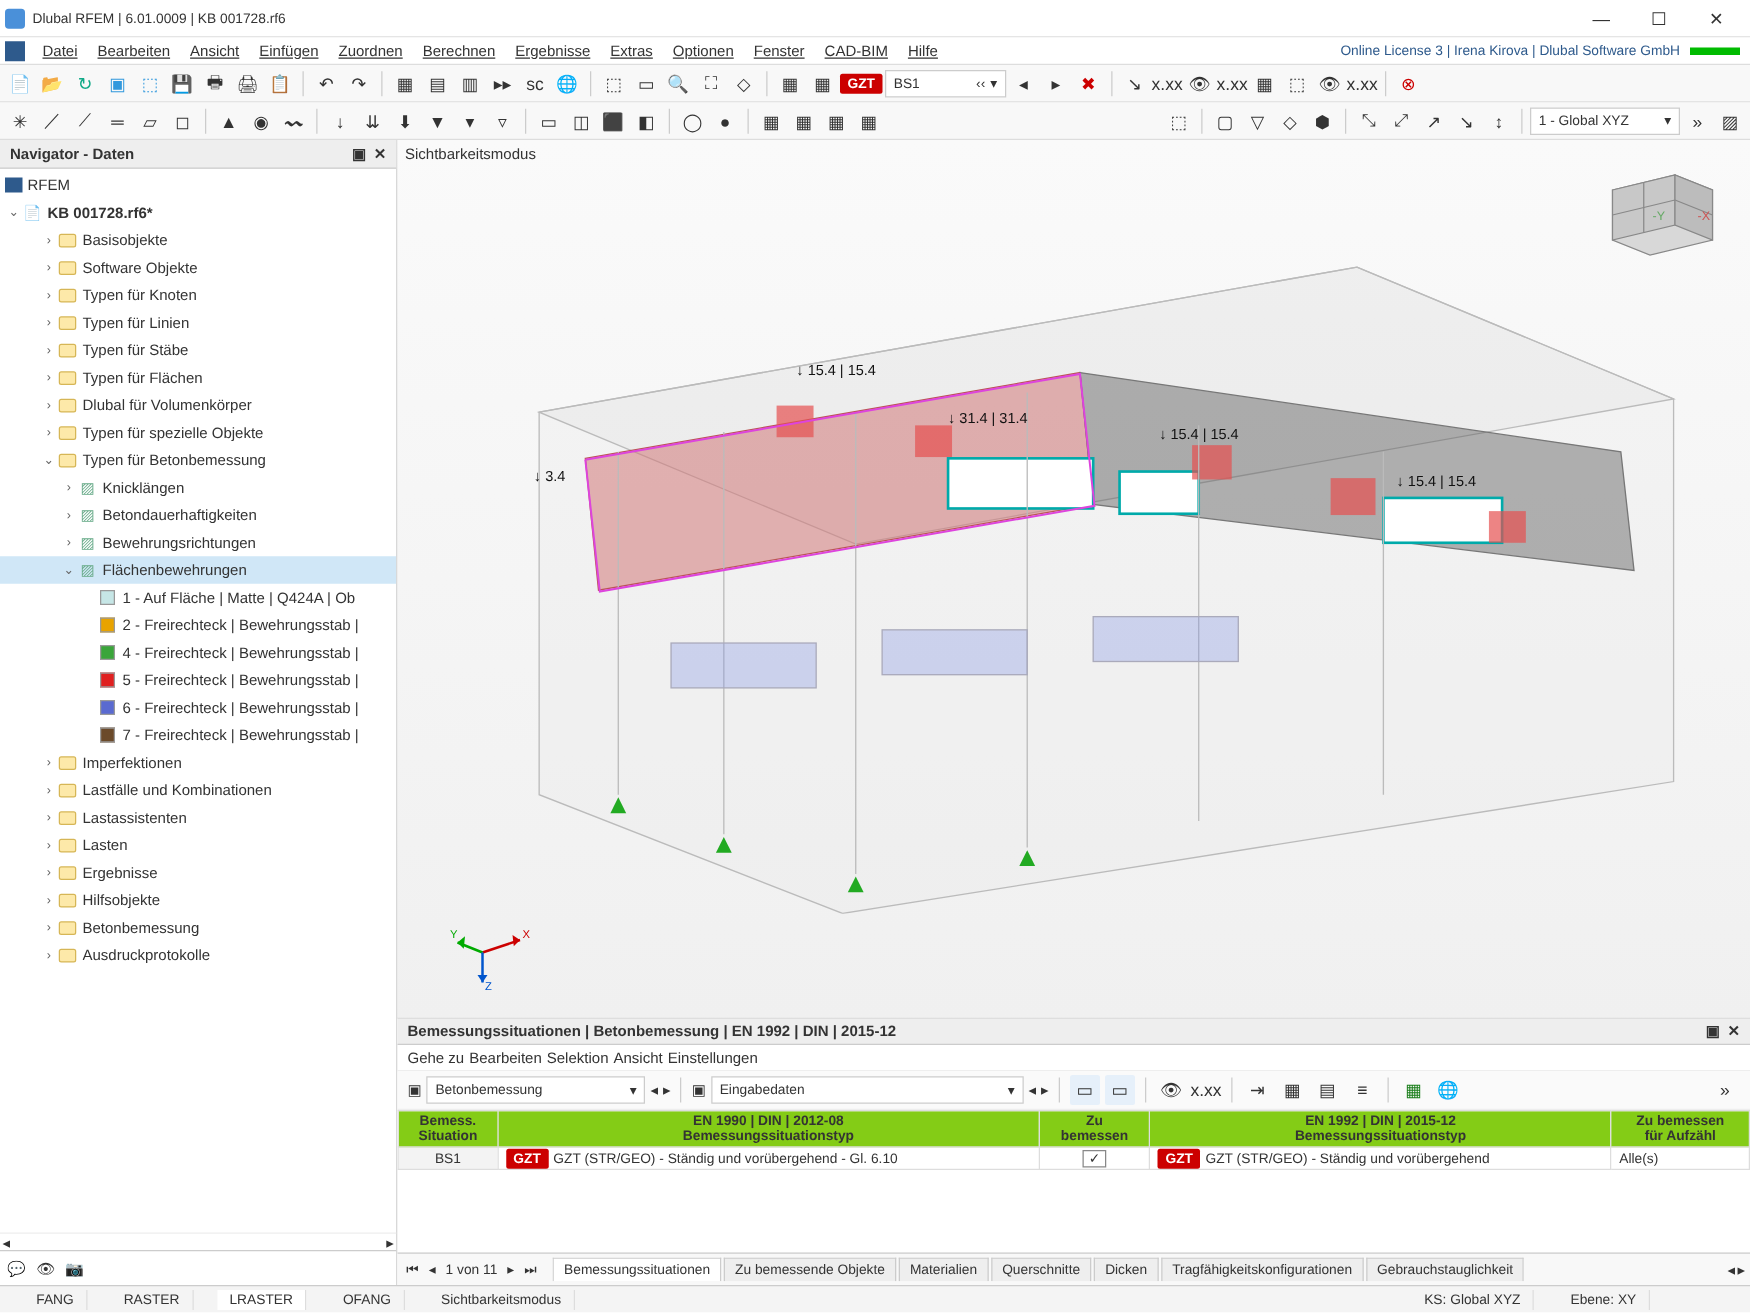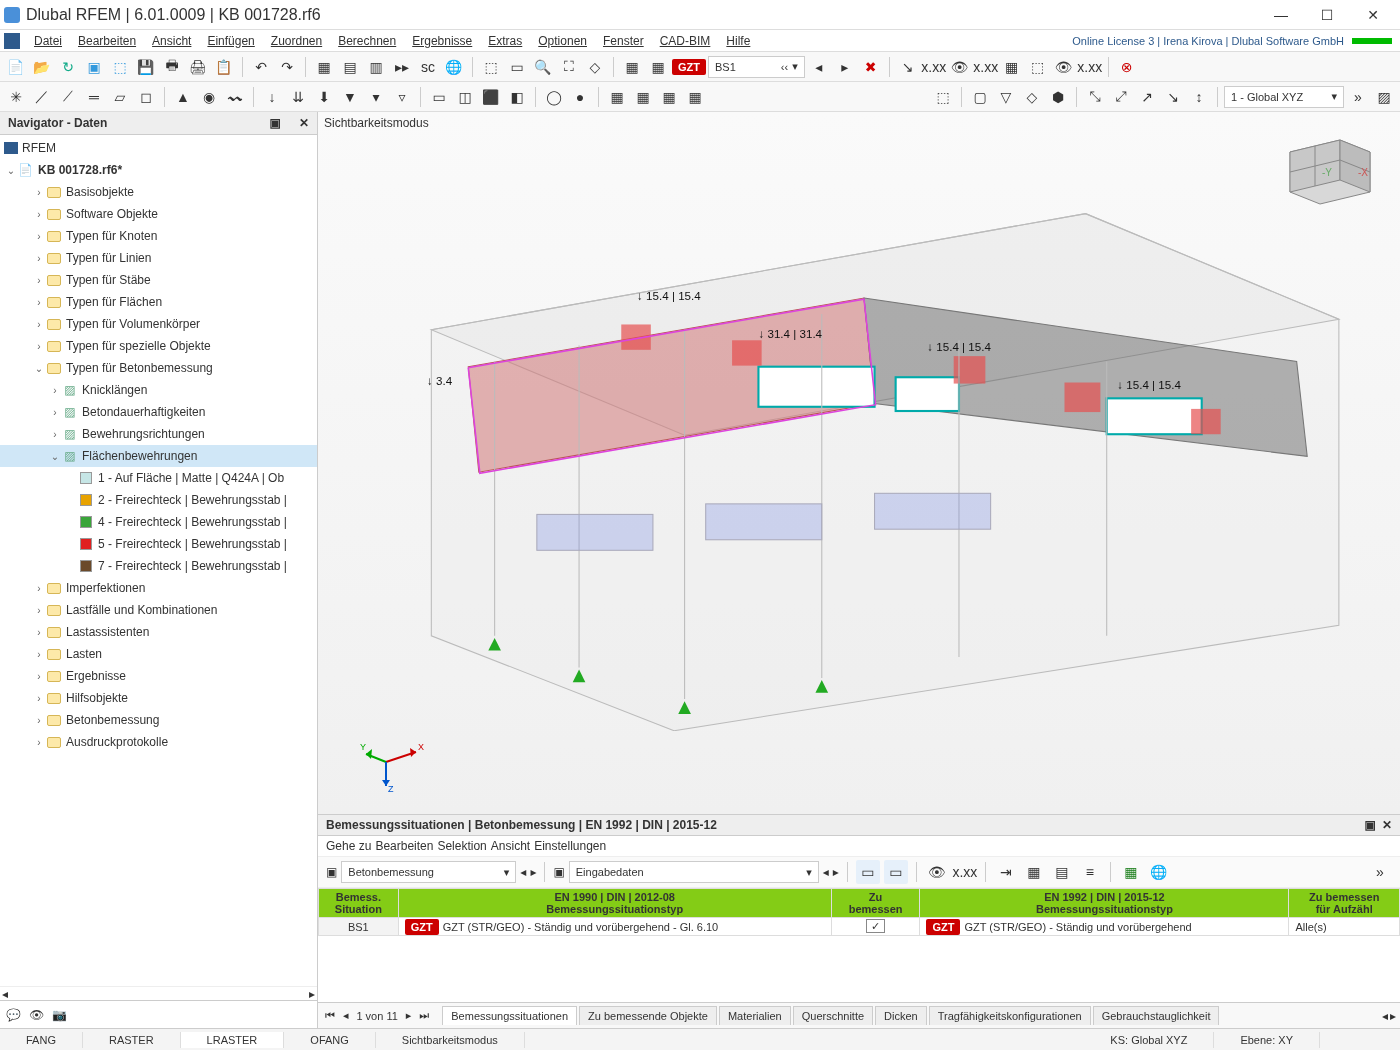--- a/index.html
+++ b/index.html
@@ -1,42 +1,42 @@
 <!DOCTYPE html>
 <html><head>
 <meta charset="utf-8">
 <style>
 * { box-sizing: border-box; font-family: "Segoe UI", Tahoma, sans-serif; margin: 0; padding: 0; }
 body { width: 1400px; height: 1050px; background: #fff; font-size: 12px; color: #333; display: flex; flex-direction: column; overflow: hidden; }
 
 
 .titlebar { height: 30px; display: flex; align-items: center; background: #fff; border-bottom: 1px solid #ddd; padding: 0 4px; }
 .titlebar .app-icon { width: 16px; height: 16px; background: #4a90d9; border-radius: 3px; margin-right: 6px; }
-.titlebar .title-text { flex: 1; font-size: 16px; }
+.titlebar .title-text { flex: 1; font-size: 11px; }
 .titlebar .win-controls { display: flex; }
 .titlebar .win-btn { width: 46px; height: 30px; display: flex; align-items: center; justify-content: center; font-size: 14px; color: #333; }
 
 
 .menubar { height: 22px; display: flex; align-items: center; background: #fff; border-bottom: 1px solid #ddd; padding: 0 4px; }
 .menubar .app-logo { width: 16px; height: 16px; background: #2e5a8c; margin-right: 6px; }
 .menubar .menu-item { padding: 2px 8px; cursor: pointer; text-decoration: underline; }
 .menubar .license { margin-left: auto; margin-right: 8px; color: #2e5a8c; font-size: 11px; }
 .menubar .progress { width: 40px; height: 6px; background: #0b0; margin-right: 4px; }
 
 
 .toolbar-row { height: 30px; display: flex; align-items: center; background: #f8f8f8; border-bottom: 1px solid #ddd; padding: 0 4px; gap: 2px; }
 .tb-btn { width: 24px; height: 24px; display: flex; align-items: center; justify-content: center; border-radius: 2px; cursor: pointer; font-size: 14px; }
 .tb-sep { width: 1px; height: 20px; background: #ccc; margin: 0 4px; }
 .tb-badge { background: #c00; color: #fff; padding: 2px 6px; font-size: 11px; font-weight: bold; border-radius: 2px; }
 .tb-combo { padding: 2px 6px; border: 1px solid #ccc; background: #fff; font-size: 11px; height: 22px; display: flex; align-items: center; gap: 4px; }
 
 
 .main { flex: 1; display: flex; min-height: 0; overflow: hidden; }
 .navigator { width: 318px; border-right: 1px solid #ccc; display: flex; flex-direction: column; background: #fff; }
-.nav-header { background: #eee; border-bottom: 1px solid #ccc; padding: 4px 8px; font-weight: bold; display: flex; align-items: center; gap: 12px; }
+.nav-header { background: #eee; border-bottom: 1px solid #ccc; padding: 4px 8px; font-weight: bold; display: flex; align-items: center; }
 .nav-header .spacer { flex: 1; }
 .nav-tree { flex: 1; overflow-y: auto; overflow-x: hidden; padding: 2px 0; }
 .tree-node { display: flex; align-items: center; height: 22px; cursor: pointer; padding-right: 4px; }
 .tree-node.selected { background: #d0e7f7; }
 .tree-indent { display: inline-block; }
 .tree-arrow { width: 14px; text-align: center; color: #666; font-size: 10px; }
 .tree-icon { width: 16px; height: 16px; display: inline-flex; align-items: center; justify-content: center; margin-right: 4px; }
 .folder { background: #fde9a9; border: 1px solid #d6b656; border-radius: 2px; width: 14px; height: 11px; }
 .color-sq { width: 12px; height: 12px; border: 1px solid #999; display: inline-block; }
 .tree-label { white-space: nowrap; overflow: hidden; text-overflow: ellipsis; flex: 1; }
@@ -61,21 +61,21 @@
 .bp-table th, .bp-table td { border: 1px solid #ddd; padding: 2px 6px; text-align: center; background: #84cc16; }
 .bp-table td { background: #fff; }
 .bp-tabs { display: flex; align-items: center; border-top: 1px solid #ccc; height: 26px; background: #f8f8f8; padding: 0 4px; gap: 2px; }
 .bp-tab { padding: 3px 8px; border: 1px solid #ccc; border-bottom: none; background: #eee; font-size: 11px; cursor: pointer; white-space: nowrap; }
 .bp-tab.active { background: #fff; }
 .nav-btns { display: flex; gap: 2px; align-items: center; font-size: 11px; margin-right: 8px; }
 .nav-btns span { padding: 0 3px; cursor: pointer; }
 
 
 .statusbar { height: 22px; background: #f4f4f4; border-top: 1px solid #ccc; display: flex; align-items: center; font-size: 11px; }
-.status-seg { padding: 2px 26px; border-right: 1px solid #ddd; }
+.status-seg { padding: 2px 10px; border-right: 1px solid #ddd; margin-left: 19px; }
 .status-seg.active { background: #fff; }
 
 svg text { font-family: "Segoe UI", sans-serif; }
 </style>
 </head>
 <body>
 
 <div class="titlebar">
   <div class="app-icon"></div>
   <div class="title-text">Dlubal RFEM | 6.01.0009 | KB  001728.rf6</div>
@@ -267,21 +267,21 @@
               <span class="folder"></span>
             </span>
             <span class="tree-label">Typen für Flächen</span>
           </div>
           <div class="tree-node">
             <span class="tree-indent" style="width: 32px;"></span>
             <span class="tree-arrow">›</span>
             <span class="tree-icon">
               <span class="folder"></span>
             </span>
-            <span class="tree-label">Typen für Volumenkörper</span>
+            <span class="tree-label">Dlubal für Volumenkörper</span>
           </div>
           <div class="tree-node">
             <span class="tree-indent" style="width: 32px;"></span>
             <span class="tree-arrow">›</span>
             <span class="tree-icon">
               <span class="folder"></span>
             </span>
             <span class="tree-label">Typen für spezielle Objekte</span>
           </div>
           <div class="tree-node">
@@ -340,20 +340,28 @@
             </span>
             <span class="tree-label">4 - Freirechteck | Bewehrungsstab |</span>
           </div>
           <div class="tree-node">
             <span class="tree-indent" style="width: 64px;"></span>
             <span class="tree-arrow"></span>
             <span class="tree-icon">
               <span class="color-sq" style="background: rgb(224, 32, 32);"></span>
             </span>
             <span class="tree-label">5 - Freirechteck | Bewehrungsstab |</span>
+          </div>
+          <div class="tree-node">
+            <span class="tree-indent" style="width: 64px;"></span>
+            <span class="tree-arrow"></span>
+            <span class="tree-icon">
+              <span class="color-sq" style="background: rgb(90, 106, 208);"></span>
+            </span>
+            <span class="tree-label">6 - Freirechteck | Bewehrungsstab |</span>
           </div>
           <div class="tree-node">
             <span class="tree-indent" style="width: 64px;"></span>
             <span class="tree-arrow"></span>
             <span class="tree-icon">
               <span class="color-sq" style="background: rgb(107, 74, 42);"></span>
             </span>
             <span class="tree-label">7 - Freirechteck | Bewehrungsstab |</span>
           </div>
           <div class="tree-node">

